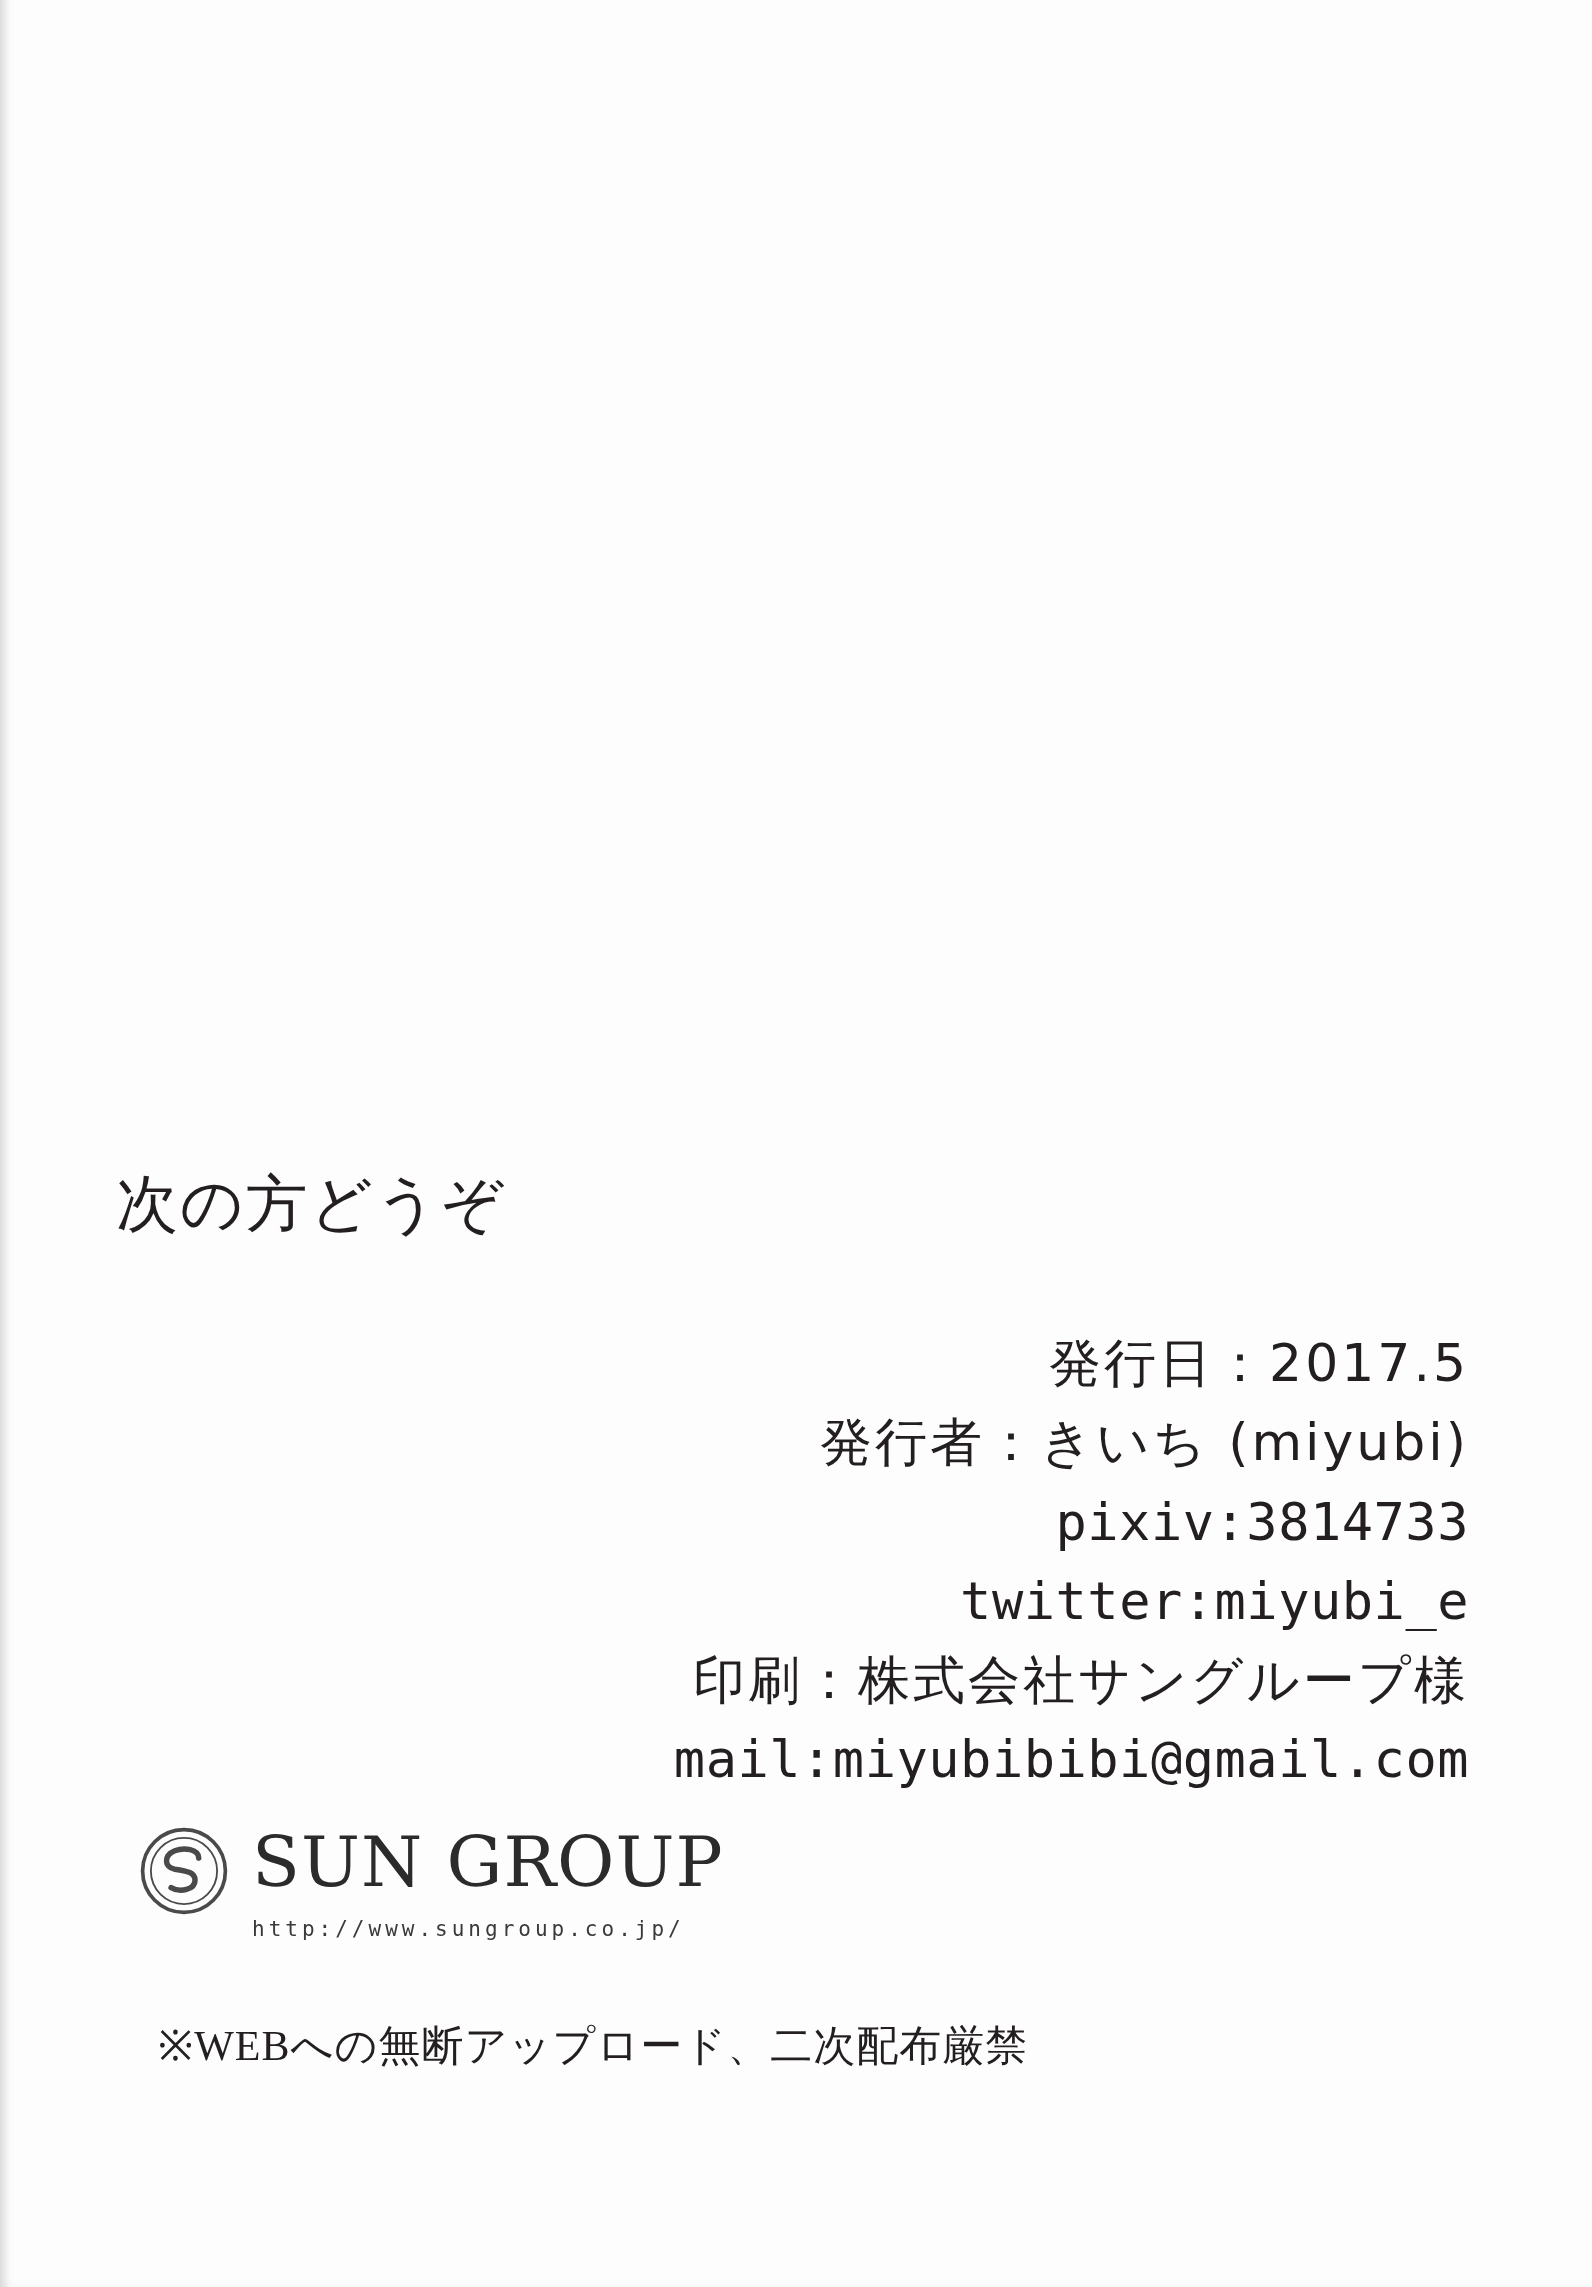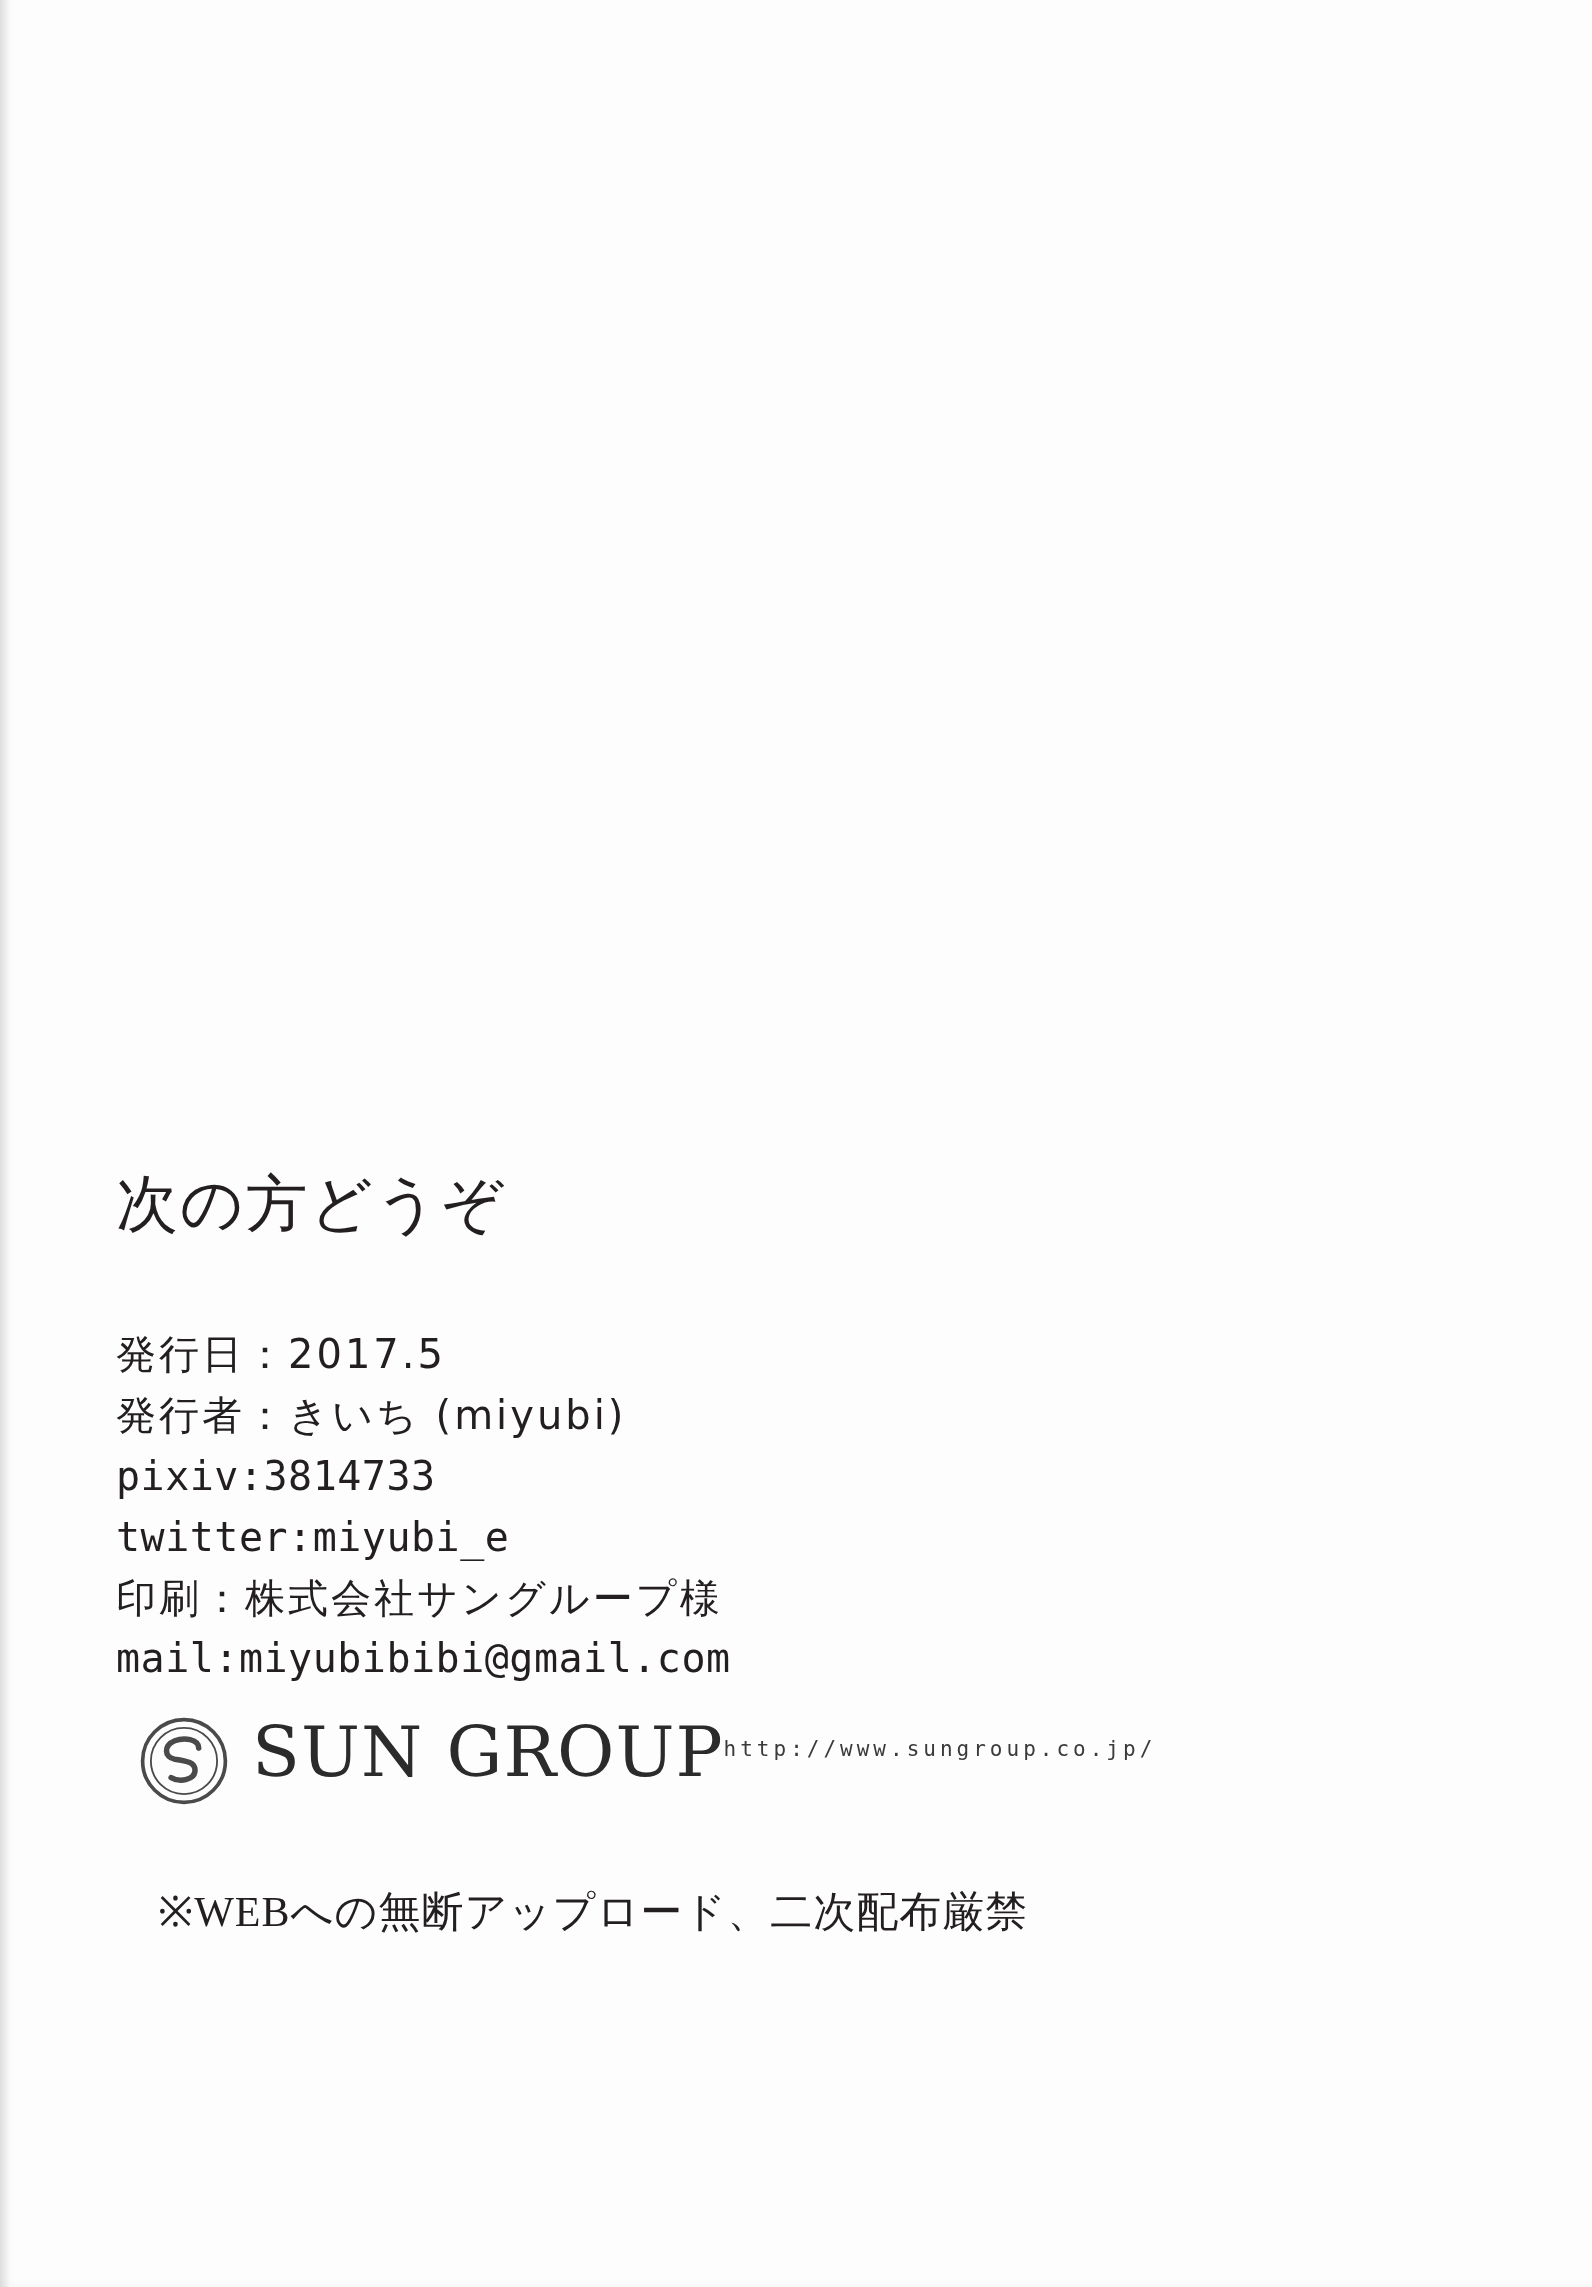--- a/index.html
+++ b/index.html
@@ -52,25 +52,26 @@
   }
 
   .meta-list {
     margin: 0;
     padding: 0;
     list-style: none;
   }
 
   .meta-line {
     font-family: "DejaVu Sans Mono", monospace;
-    font-size: 40px;
+    font-size: 52px;
     line-height: 1.52;
     color: #231f20;
     white-space: pre;
     letter-spacing: 0.5px;
+    text-align: right;
   }
 
   .meta-line.jp {
     font-family: "DejaVu Sans", sans-serif;
     letter-spacing: 3px;
   }
 
   
   #printer-logo {
     margin-top: 26px;
@@ -81,21 +82,21 @@
   }
 
   .logo-mark {
     width: 92px;
     height: 92px;
     flex: 0 0 auto;
   }
 
   .logo-text-wrap {
     display: flex;
-    flex-direction: row;
+    flex-direction: column;
     justify-content: flex-start;
     padding-top: 2px;
   }
 
   .logo-word {
     font-family: "DejaVu Serif", serif;
     font-size: 70px;
     line-height: 1;
     letter-spacing: 1px;
     color: #2b2b2b;

